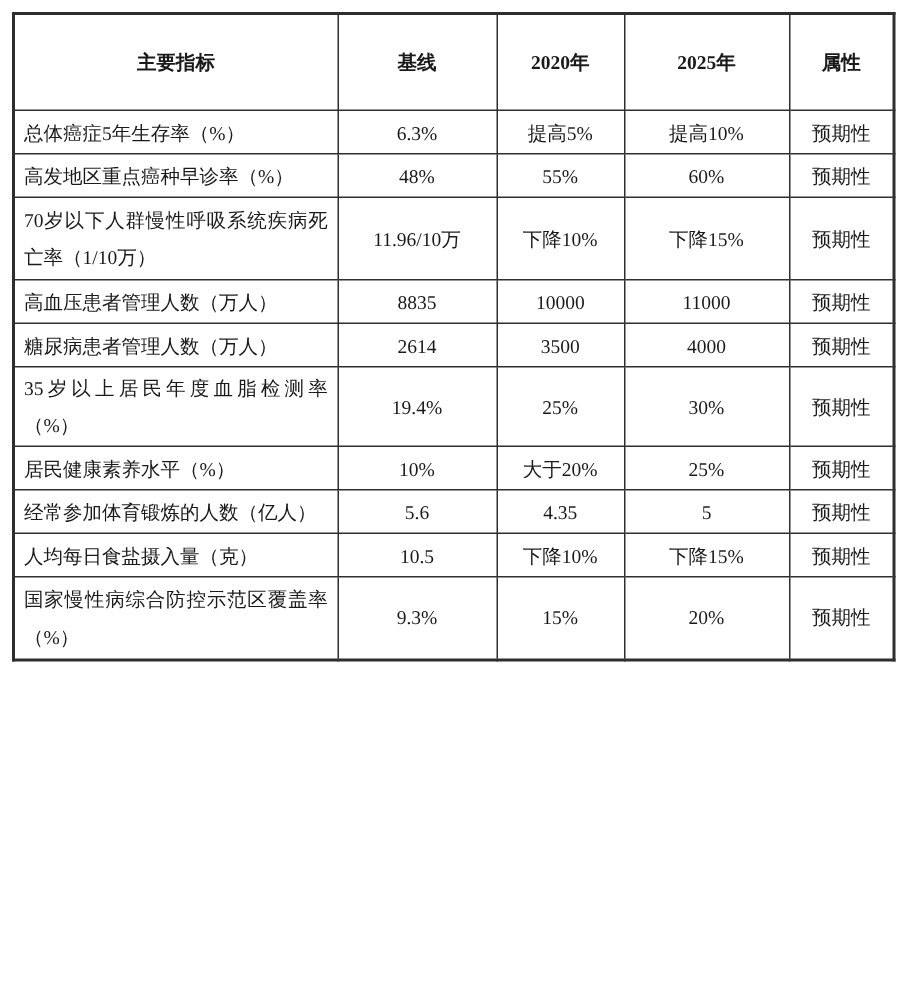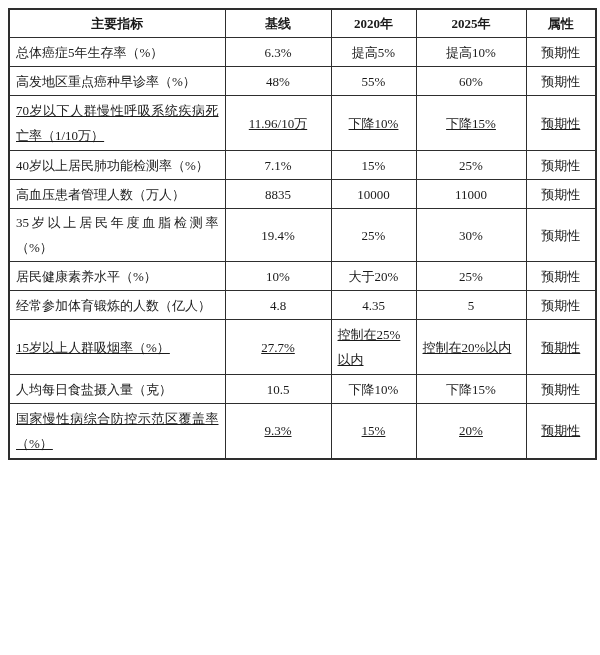--- a/index.html
+++ b/index.html
@@ -28,38 +28,38 @@
     font-size: 13px;
     line-height: 25px;
     padding: 1px 6px;
     overflow: hidden;
     vertical-align: middle;
   }
   .indicator-table th {
     font-weight: bold;
     text-align: center;
     height: 27px;
-    padding: 1px 2px;
+    padding: 19px 2px;
   }
   .indicator-table td {
     text-align: center;
   }
   .indicator-table td.c-ind {
     text-align: justify;
     text-justify: inter-ideograph;
   }
   
   .w1 { width: 216px; }
   .w2 { width: 106px; }
   .w3 { width: 85px; }
   .w4 { width: 110px; }
   .w5 { width: 70px; }
   
   tr.rs { height: 29px; }
-  tr.rd { height: 55px; text-decoration: underline; }
+  tr.rd { height: 55px; }
   td.wrap-left { text-align: left; }
 </style>
 </head>
 <body>
 
 <table class="indicator-table">
   <thead>
     <tr>
       <th class="w1">主要指标</th>
       <th class="w2">基线</th>
@@ -84,59 +84,52 @@
       <td>预期性</td>
     </tr>
     <tr class="rd">
       <td class="c-ind">70岁以下人群慢性呼吸系统疾病死亡率（1/10万）</td>
       <td>11.96/10万</td>
       <td>下降10%</td>
       <td>下降15%</td>
       <td>预期性</td>
     </tr>
     <tr class="rs">
-      <td class="c-ind">40岁以上居民肺功能检测率（%）</td>
-      <td>7.1%</td>
-      <td>15%</td>
-      <td>25%</td>
-      <td>预期性</td>
-    </tr>
-    <tr class="rs">
       <td class="c-ind">高血压患者管理人数（万人）</td>
       <td>8835</td>
       <td>10000</td>
       <td>11000</td>
+      <td>预期性</td>
+    </tr>
+    <tr class="rs">
+      <td class="c-ind">糖尿病患者管理人数（万人）</td>
+      <td>2614</td>
+      <td>3500</td>
+      <td>4000</td>
       <td>预期性</td>
     </tr>
     <tr class="rs">
       <td class="c-ind">35岁以上居民年度血脂检测率（%）</td>
       <td>19.4%</td>
       <td>25%</td>
       <td>30%</td>
       <td>预期性</td>
     </tr>
     <tr class="rs">
       <td class="c-ind">居民健康素养水平（%）</td>
       <td>10%</td>
       <td>大于20%</td>
       <td>25%</td>
       <td>预期性</td>
     </tr>
     <tr class="rs">
       <td class="c-ind">经常参加体育锻炼的人数（亿人）</td>
-      <td>4.8</td>
+      <td>5.6</td>
       <td>4.35</td>
       <td>5</td>
-      <td>预期性</td>
-    </tr>
-    <tr class="rd">
-      <td class="c-ind">15岁以上人群吸烟率（%）</td>
-      <td>27.7%</td>
-      <td class="wrap-left">控制在25%以内</td>
-      <td class="wrap-left">控制在20%以内</td>
       <td>预期性</td>
     </tr>
     <tr class="rs">
       <td class="c-ind">人均每日食盐摄入量（克）</td>
       <td>10.5</td>
       <td>下降10%</td>
       <td>下降15%</td>
       <td>预期性</td>
     </tr>
     <tr class="rd">

